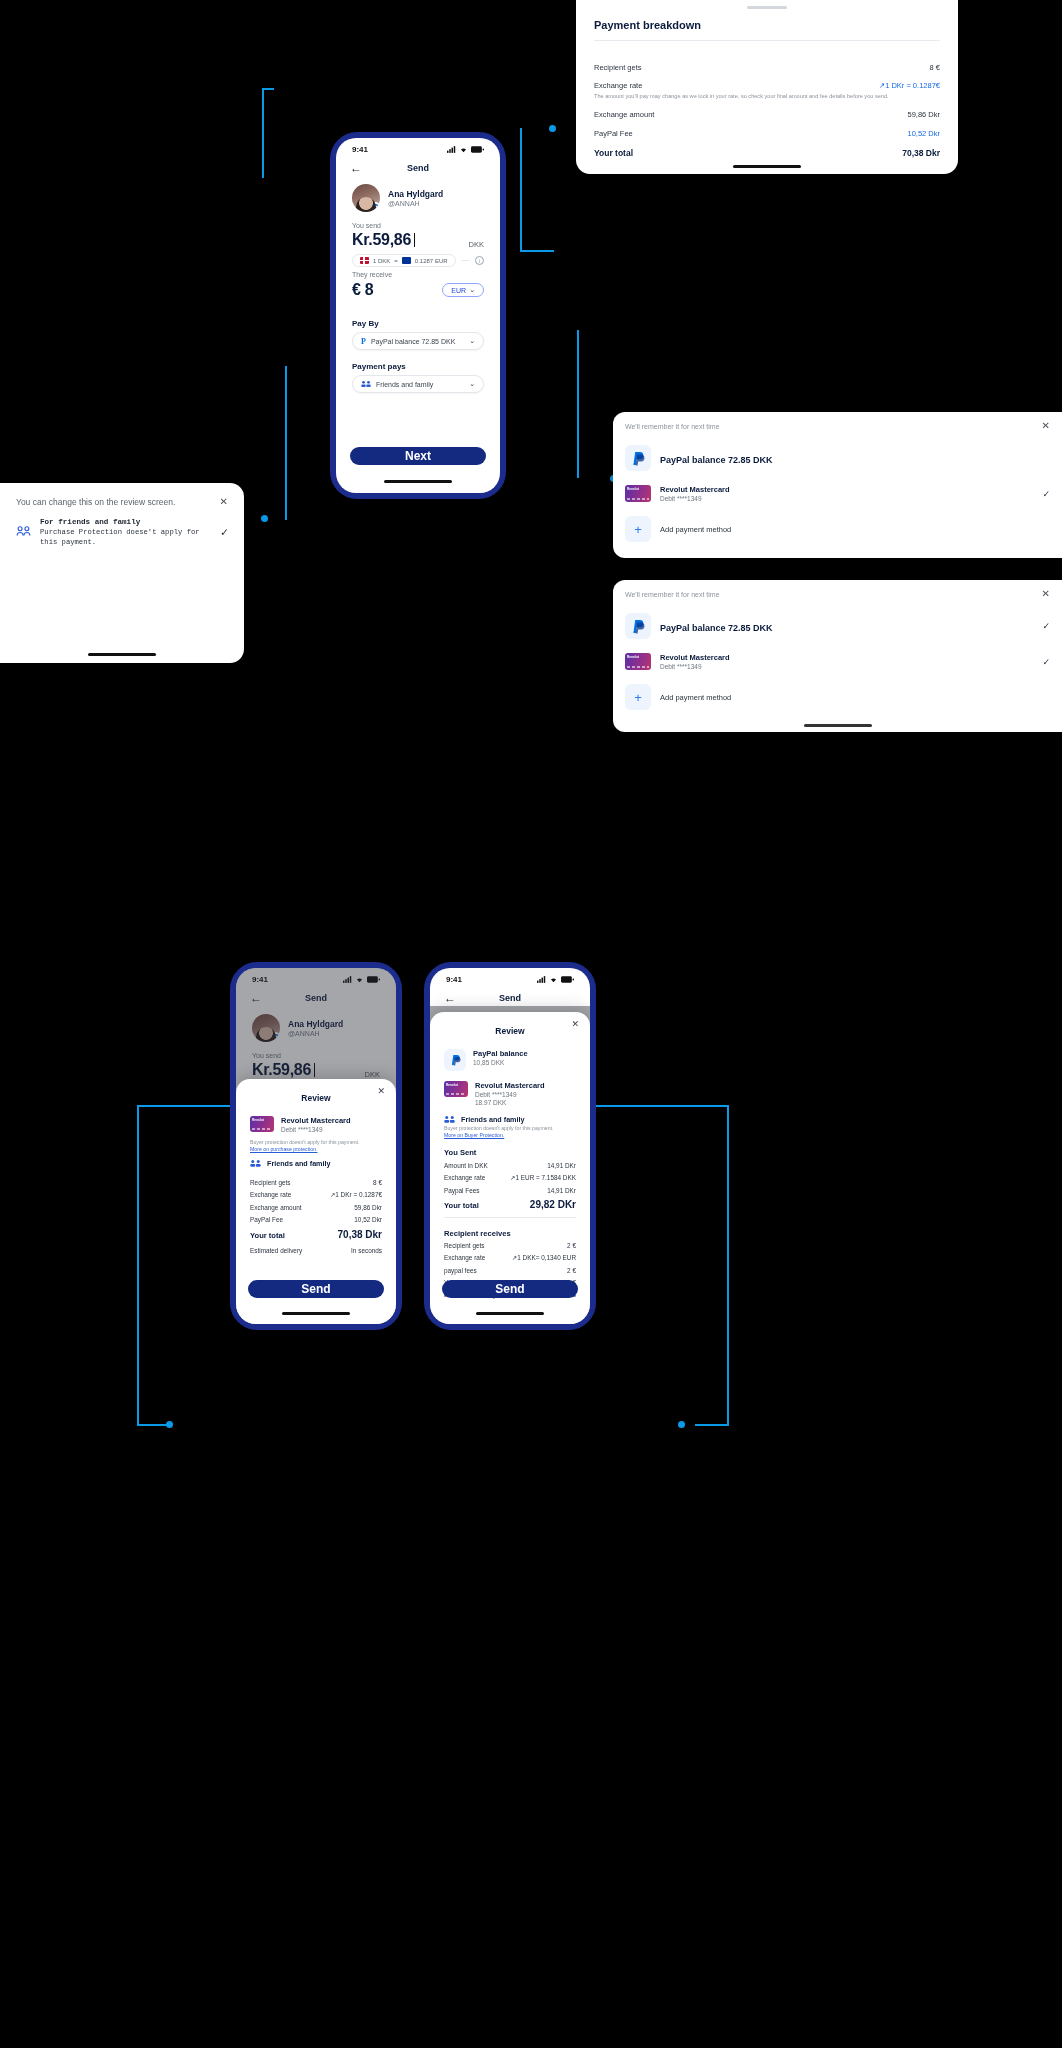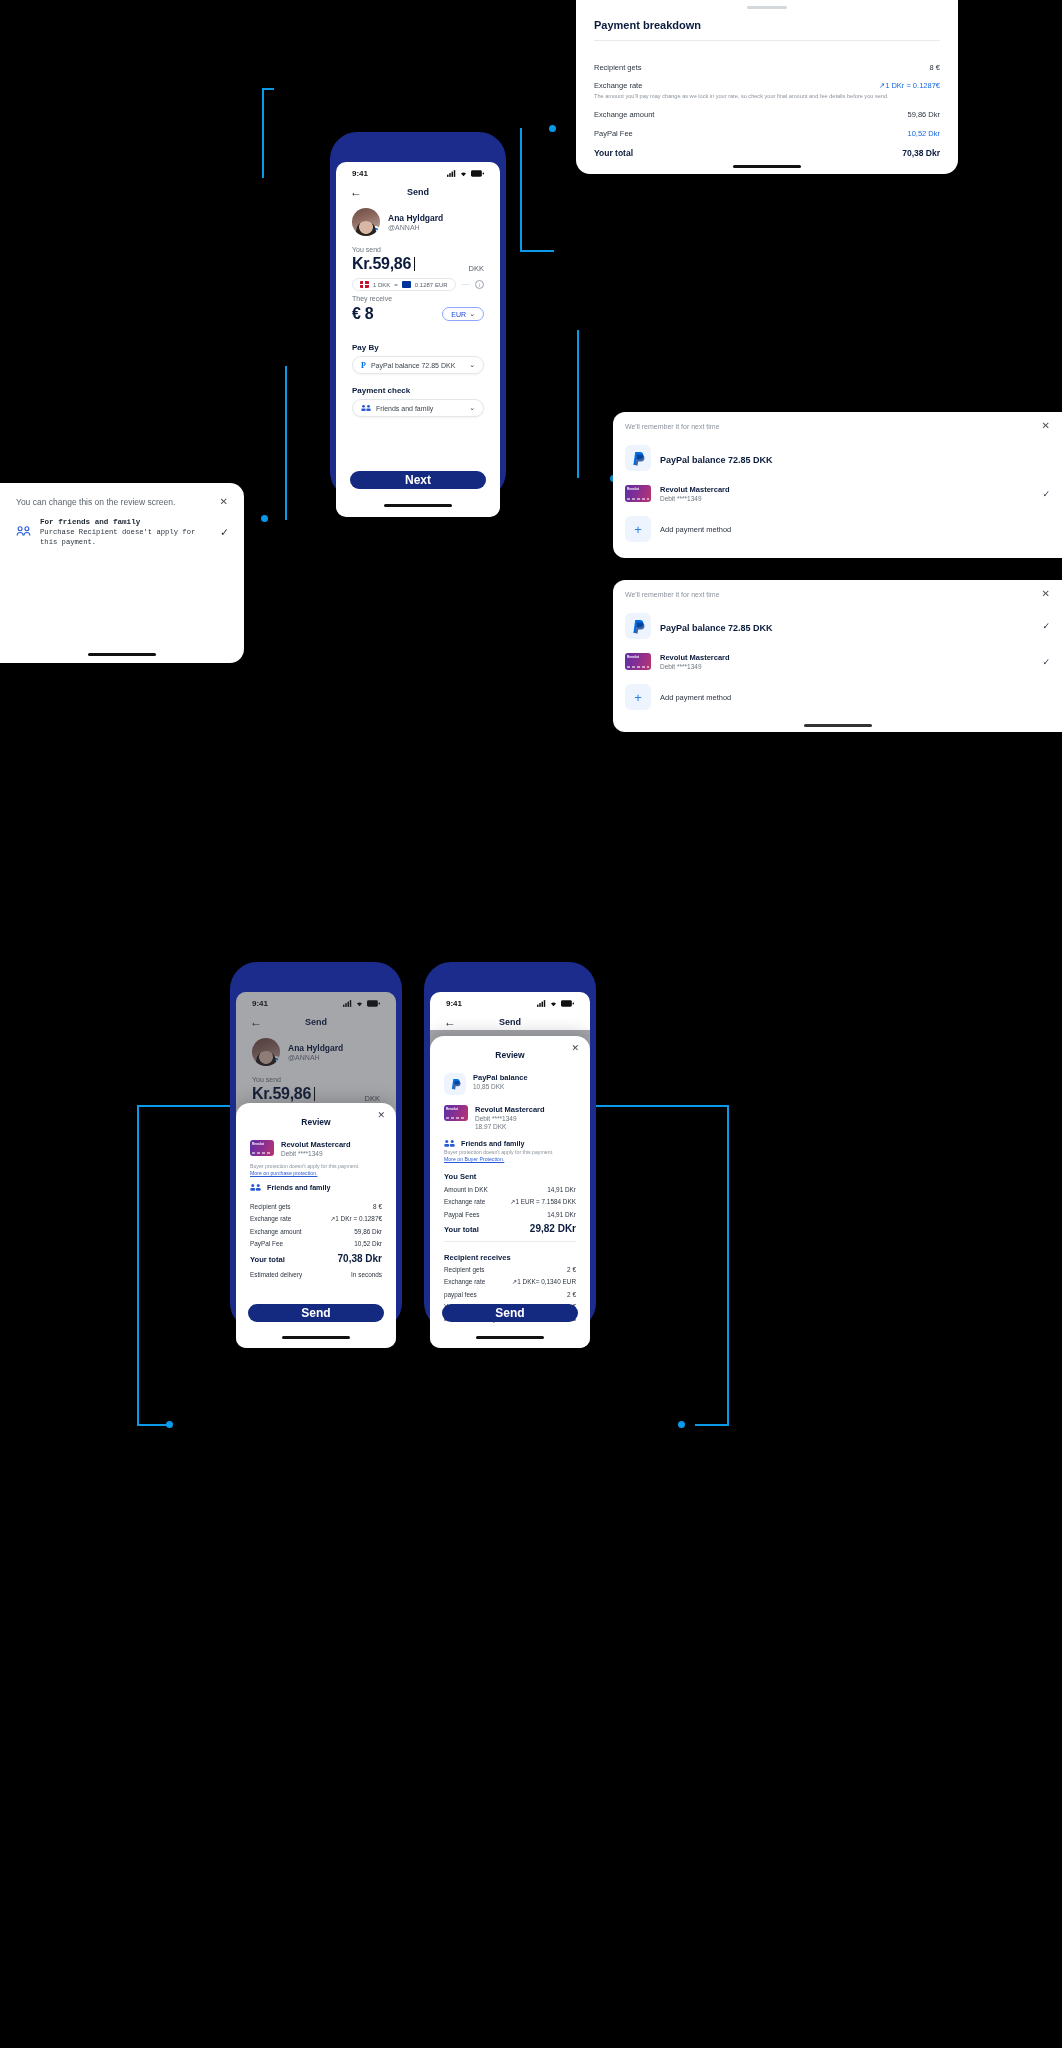--- a/index.html
+++ b/index.html
@@ -29,23 +29,22 @@
     position: absolute;
     background: #1b2c8c;
     border-radius: 26px;
     padding: 5px;
     box-shadow: 0 0 0 1px #1b2c8c;
   }
   .phone-screen {
     position: relative;
     width: 100%; height: 100%;
     background: #fff;
-    border-radius: 10px;
+    border-radius: 20px;
     overflow: hidden;
-    margin-top: 24px;
   }
   .statusbar {
     display: flex; align-items: center; justify-content: space-between;
     padding: 7px 16px 2px;
     font-size: 8px; font-weight: bold; color: #111;
   }
   .sb-icons { display: flex; gap: 3px; align-items: center; }
   .navbar {
     display: flex; align-items: center;
     padding: 6px 14px 6px;
@@ -337,21 +336,21 @@
         </span>
       </div>
       <div style="height:20px;"></div>
       <div class="sec-label">Pay By</div>
       <div class="select-box">
         <span class="pp-glyph">P</span>
         <span class="sb-text">PayPal balance 72.85 DKK</span>
         <span class="chev">⌄</span>
       </div>
       <div style="height:12px;"></div>
-      <div class="sec-label">Payment check</div>
+      <div class="sec-label">Payment pays</div>
       <div class="select-box">
         <svg width="10" height="8" viewBox="0 0 16 12">
           <circle cx="4" cy="3.2" r="2.2" fill="#2a5bd7"></circle>
             <circle cx="12" cy="3.2" r="2.2" fill="#2a5bd7"></circle>
           <rect x="0.5" y="6.6" width="7" height="4" rx="1.4" fill="#2a5bd7"></rect>
           <rect x="8.5" y="6.6" width="7" height="4" rx="1.4" fill="#2a5bd7"></rect>
         </svg>
         <span class="sb-text">Friends and family</span>
         <span class="chev">⌄</span>
       </div>
@@ -430,21 +429,21 @@
     <div style="padding:0 16px;">
       <div class="tt-item" style="align-items:center;font-family:Liberation Mono, monospace;">
         <svg class="tt-icon" viewBox="0 0 20 20">
           <circle cx="5.5" cy="5" r="2.6" fill="none" stroke="#2a5bd7" stroke-width="1.5"></circle>
           <circle cx="14.5" cy="5" r="2.6" fill="none" stroke="#2a5bd7" stroke-width="1.5"></circle>
           <path d="M1.5 14 a4 4 0 0 1 8 0" fill="none" stroke="#2a5bd7" stroke-width="1.5"></path>
           <path d="M10.5 14 a4 4 0 0 1 8 0" fill="none" stroke="#2a5bd7" stroke-width="1.5"></path>
         </svg>
         <div style="flex:1">
           <div class="tt-t1">For friends and family</div>
-          <div class="tt-body">Purchase Recipient doese't apply for this payment.</div>
+          <div class="tt-body">Purchase Protection doese't apply for this payment.</div>
         </div>
         <span style="font-size:12px;color:#1b2430;">✓</span>
       </div>
     </div>
     <div class="home-ind" style="bottom:7px;"></div>
   </div>
 
   <div class="phone" style="left:231px;top:963px;width:170px;height:366px;">
     <div class="phone-screen">
       <div class="statusbar">

